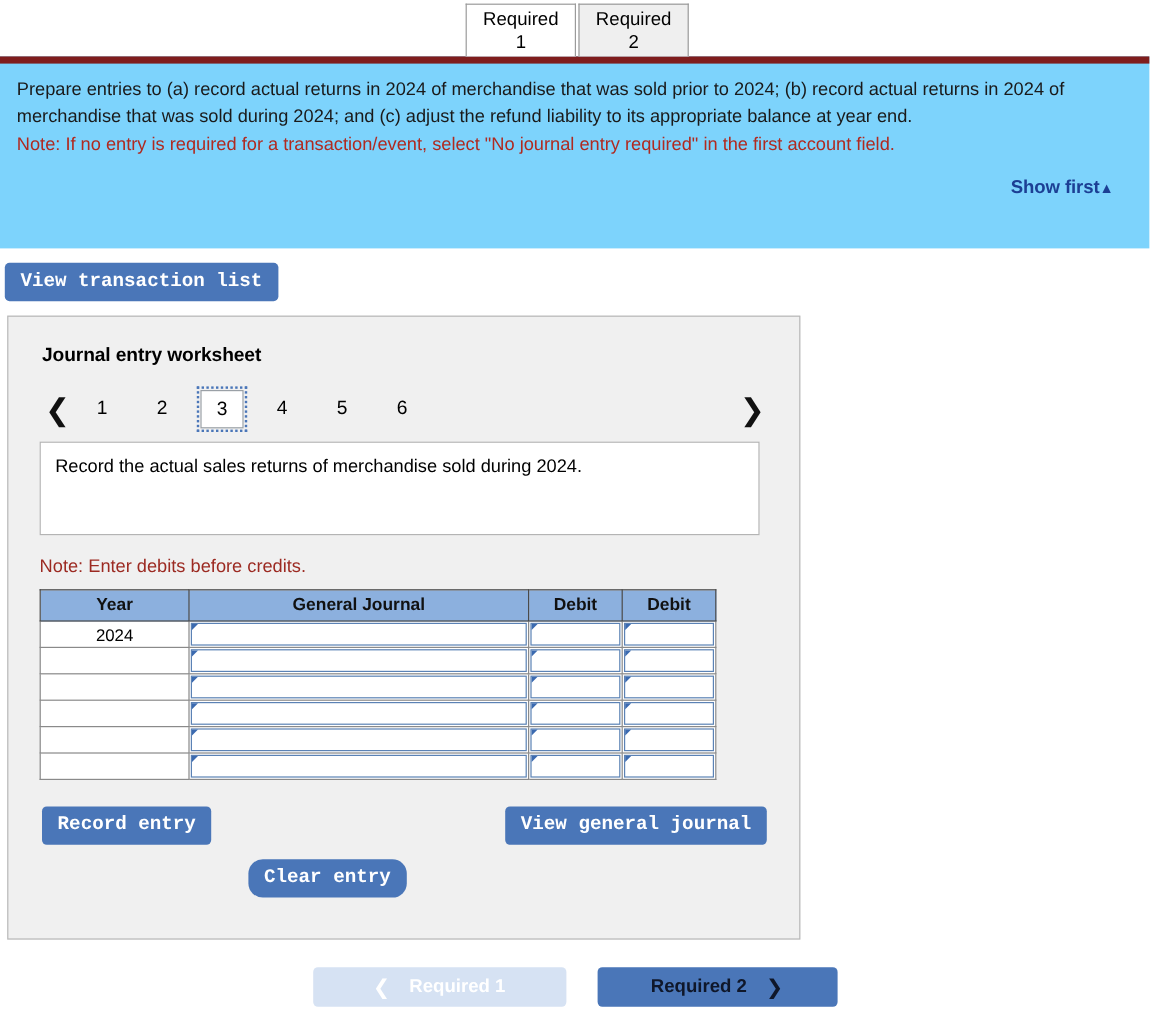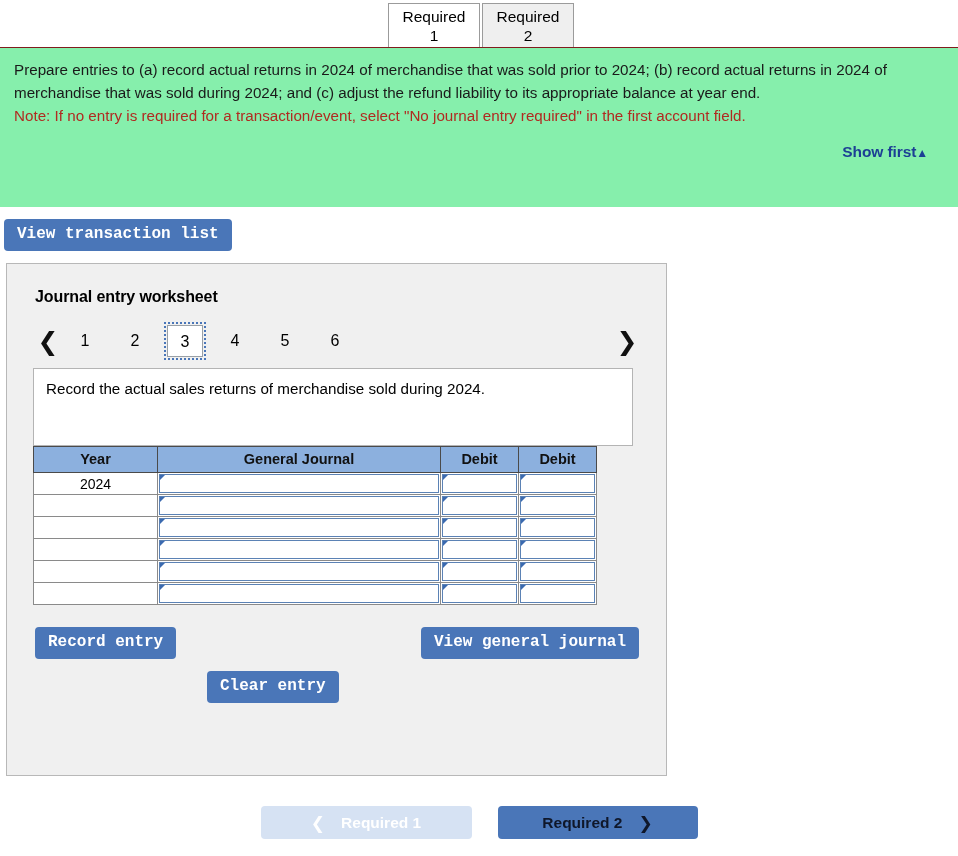--- a/index.html
+++ b/index.html
@@ -44,24 +44,24 @@
     background: #ffffff;
     z-index: 3;
   }
   .req-tab.inactive {
     background: #efefef;
     margin-left: 2px;
   }
 
   
   .instructions {
-    background: #86efac;
+    background: #7dd3fc;
     padding: 11px 14px 8px 14px;
     box-sizing: border-box;
-    border-top: 1px solid #7f1d1d;
+    border-top: 6px solid #7f1d1d;
     min-height: 160px;
   }
   .instructions p {
     margin: 0;
     font-size: 15.2px;
     line-height: 22.5px;
     color: #1a1a1a;
   }
   .instructions p.note {
     color: #b02a20;
@@ -229,21 +229,21 @@
   col.c-credit { width: 78px; }
 
   
   .ws-actions {
     margin-top: 22px;
     position: relative;
     height: 84px;
   }
   .btn-record { position: absolute; left: 2px; top: 0; }
   .btn-viewgj { position: absolute; left: 388px; top: 0; }
-  .btn-clear  { position: absolute; left: 174px; top: 44px; }
+  .btn-clear  { position: absolute; left: 174px; top: 44px; border-radius: 12px; }
 
   
   .bottom-nav {
     position: absolute;
     left: 0;
     top: 806px;
     width: 958px;
     display: flex;
     justify-content: center;
     align-items: center;
@@ -319,20 +319,21 @@
       <div class="pg sel">3</div>
       <div class="pg">4</div>
       <div class="pg">5</div>
       <div class="pg">6</div>
     </div>
     <div class="chev">❯</div>
   </div>
 
   <div class="desc-box">Record the actual sales returns of merchandise sold during 2024.</div>
 
+  <div class="debit-note">Note: Enter debits before credits.</div>
 
   <table class="journal">
     <colgroup>
       <col class="c-year">
         <col class="c-gj">
         <col class="c-debit">
         <col class="c-credit">
     </colgroup>
     <thead>
       <tr>

